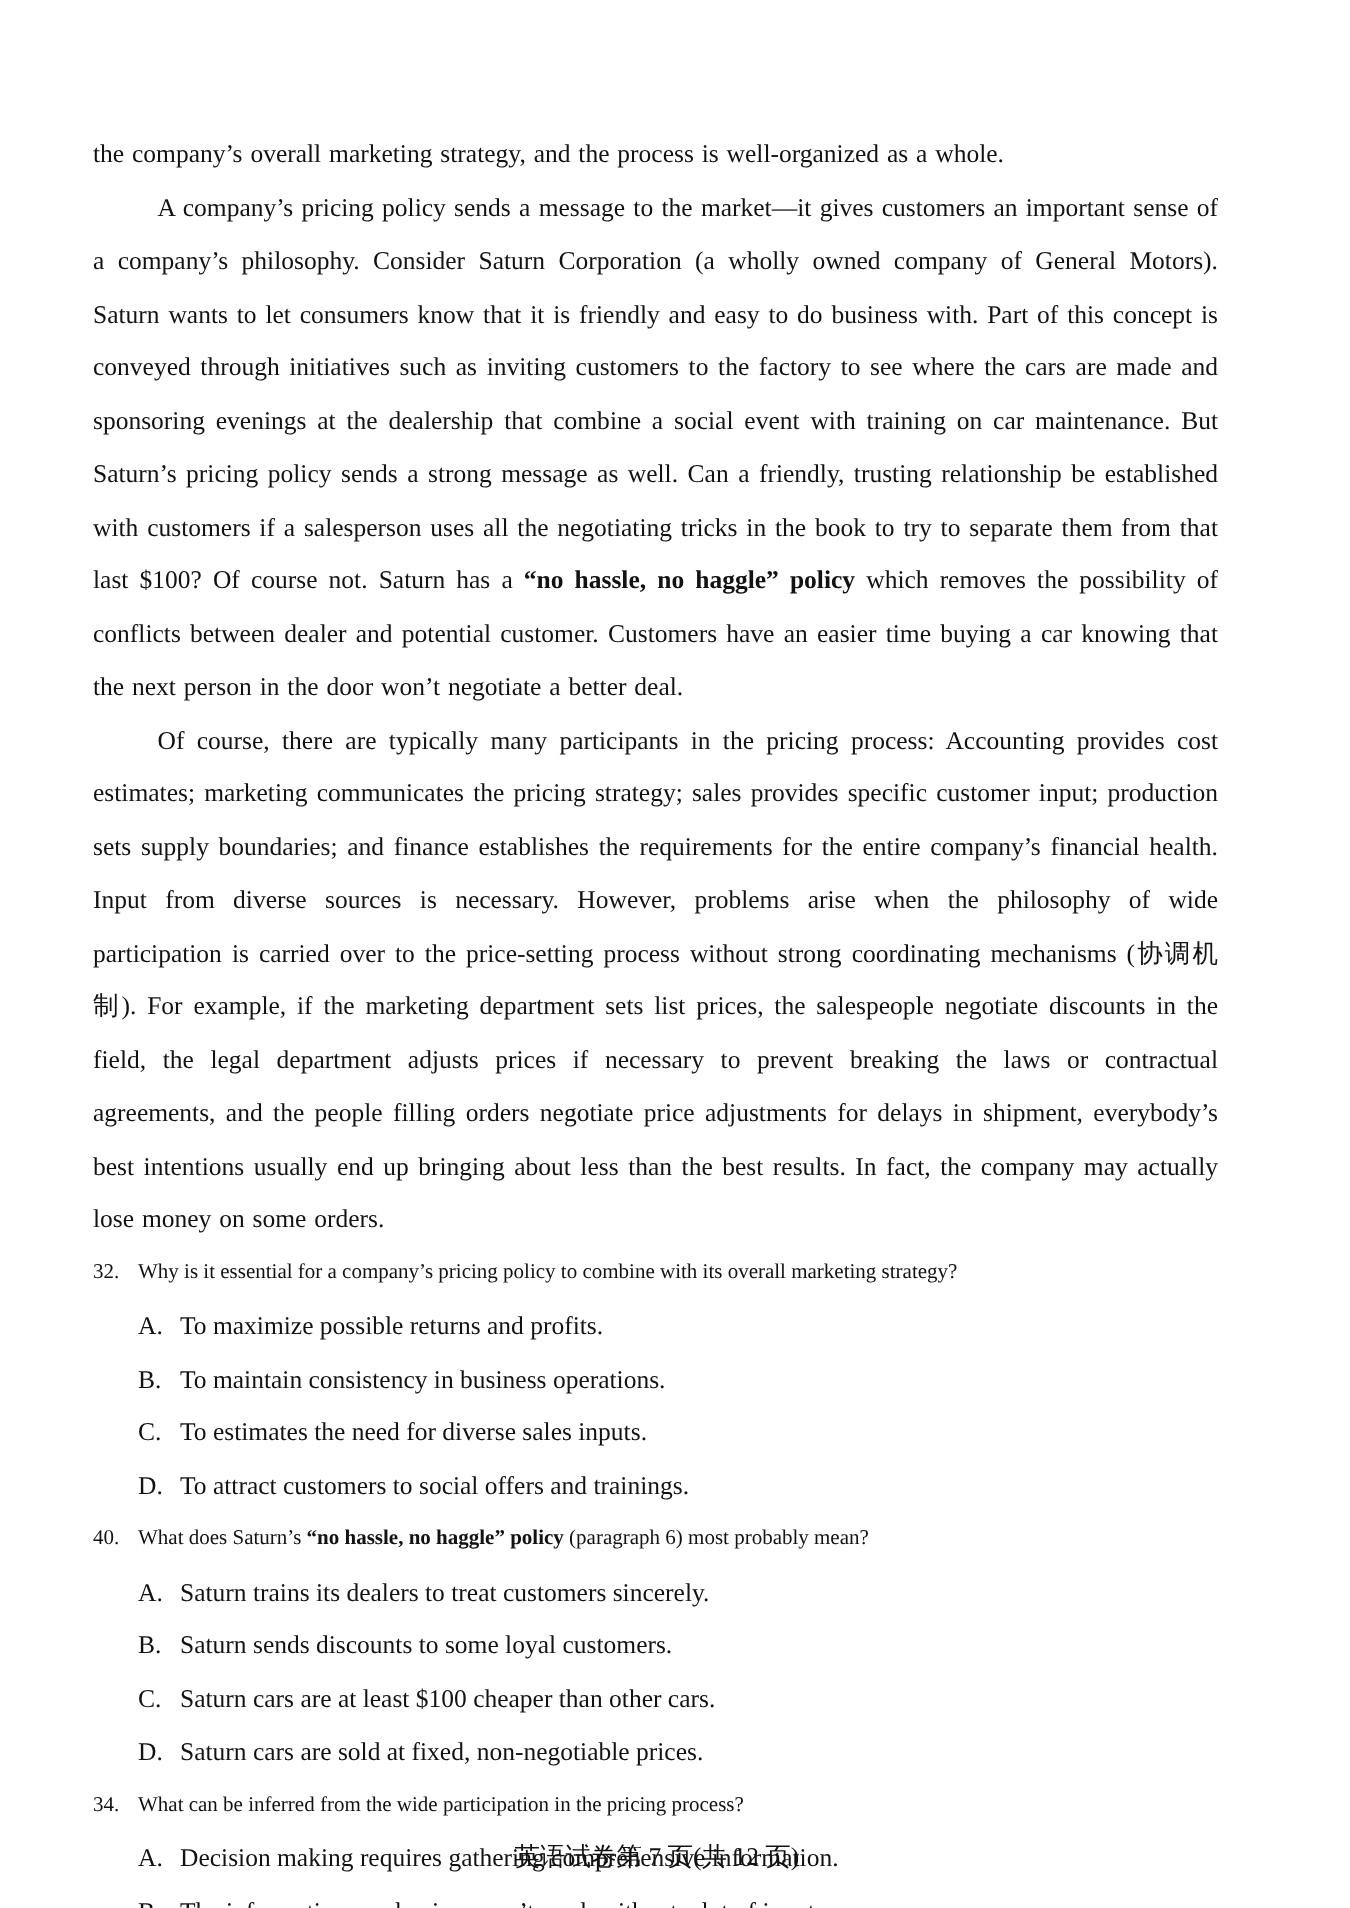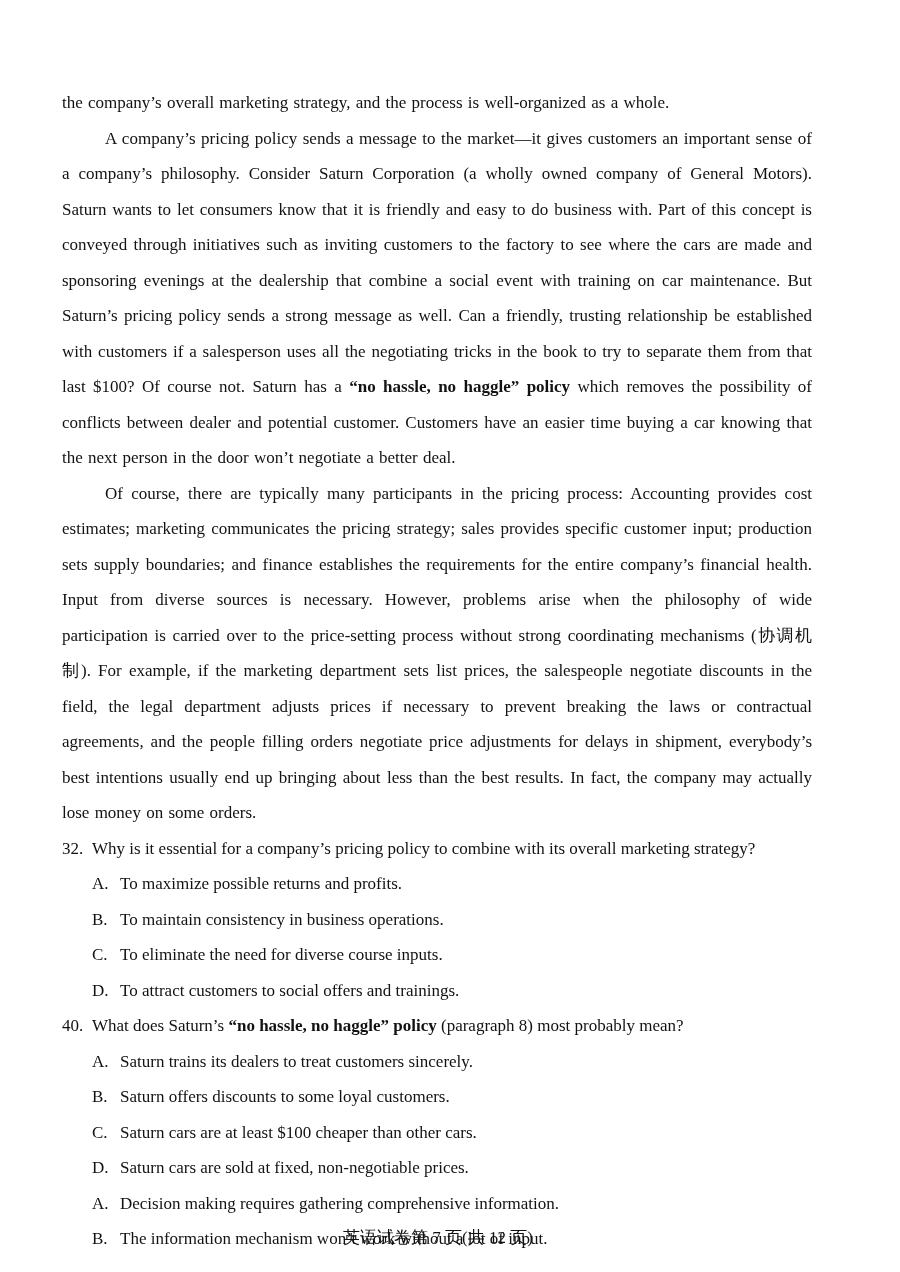--- a/index.html
+++ b/index.html
@@ -26,21 +26,21 @@
     text-align: justify;
     word-spacing: 1px;
   }
   .para.indent { text-indent: 43px; }
   .seg-normal { font-weight: normal; font-style: normal; }
   .seg-bold   { font-weight: bold; }
   .seg-italic { }
   .question { margin: 0; }
   .q-prompt {
     display: flex;
-    font-size: 17px;
+    font-size: 14px;
     line-height: 35.5px;
   }
   .q-num { flex: 0 0 30px; }
   .q-text { flex: 1 1 auto; }
   .option {
     display: flex;
     margin-left: 30px;
     font-size: 17px;
     line-height: 35.5px;
   }
@@ -74,50 +74,54 @@
         <div class="option">
           <span class="opt-letter">A.</span>
           <span class="opt-text">To maximize possible returns and profits.</span>
         </div>
         <div class="option">
           <span class="opt-letter">B.</span>
           <span class="opt-text">To maintain consistency in business operations.</span>
         </div>
         <div class="option">
           <span class="opt-letter">C.</span>
-          <span class="opt-text">To eliminate the need for diverse course inputs.</span>
+          <span class="opt-text">To estimates the need for diverse sales inputs.</span>
         </div>
         <div class="option">
           <span class="opt-letter">D.</span>
           <span class="opt-text">To attract customers to social offers and trainings.</span>
         </div>
       </div>
       <div class="question">
         <div class="q-prompt">
           <span class="q-num">40.</span>
-          <span class="q-text"><span class="seg-normal">What does Saturn’s </span><span class="seg-bold">“no hassle, no haggle” policy</span><span class="seg-normal"> (paragraph 8) most probably mean?</span></span>
+          <span class="q-text"><span class="seg-normal">What does Saturn’s </span><span class="seg-bold">“no hassle, no haggle” policy</span><span class="seg-normal"> (paragraph 6) most probably mean?</span></span>
         </div>
         <div class="option">
           <span class="opt-letter">A.</span>
           <span class="opt-text">Saturn trains its dealers to treat customers sincerely.</span>
         </div>
         <div class="option">
           <span class="opt-letter">B.</span>
-          <span class="opt-text">Saturn offers discounts to some loyal customers.</span>
+          <span class="opt-text">Saturn sends discounts to some loyal customers.</span>
         </div>
         <div class="option">
           <span class="opt-letter">C.</span>
           <span class="opt-text">Saturn cars are at least $100 cheaper than other cars.</span>
         </div>
         <div class="option">
           <span class="opt-letter">D.</span>
           <span class="opt-text">Saturn cars are sold at fixed, non-negotiable prices.</span>
         </div>
       </div>
       <div class="question">
+        <div class="q-prompt">
+          <span class="q-num">34.</span>
+          <span class="q-text"><span class="seg-normal">What can be inferred from the wide participation in the pricing process?</span></span>
+        </div>
         <div class="option">
           <span class="opt-letter">A.</span>
           <span class="opt-text">Decision making requires gathering comprehensive information.</span>
         </div>
         <div class="option">
           <span class="opt-letter">B.</span>
           <span class="opt-text">The information mechanism won’t work without a lot of input.</span>
         </div>
       </div>
     </div>

